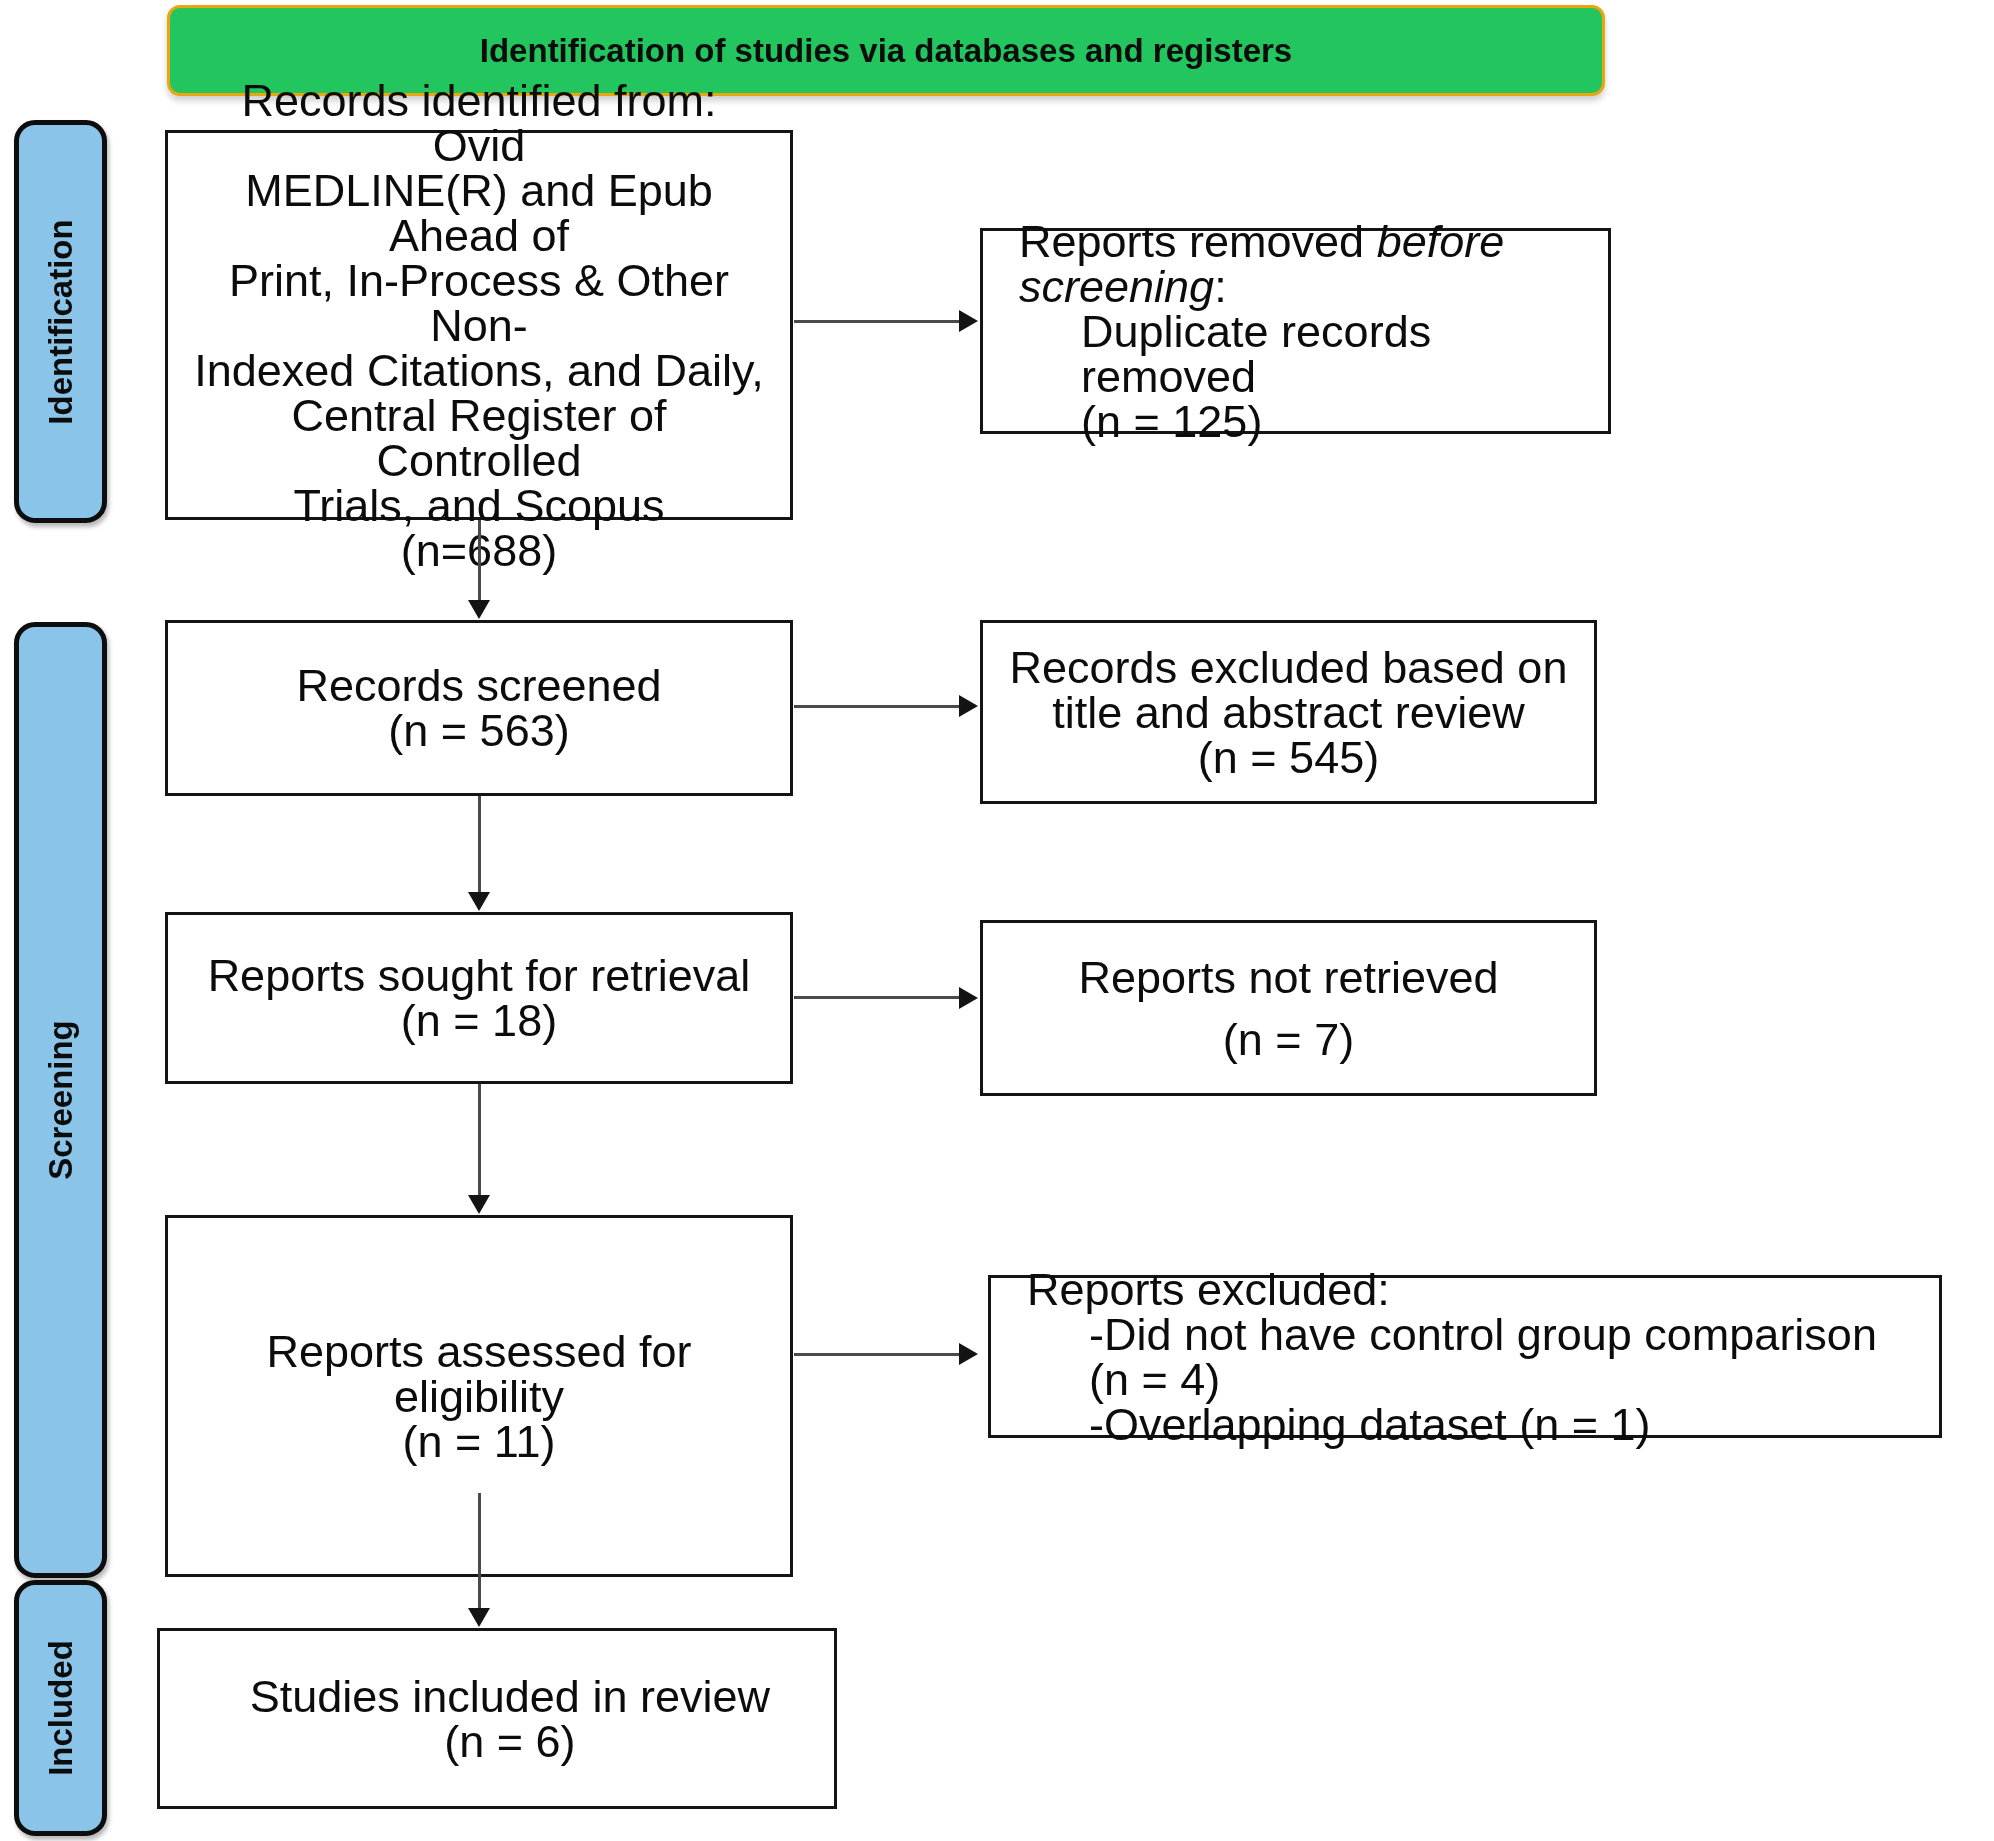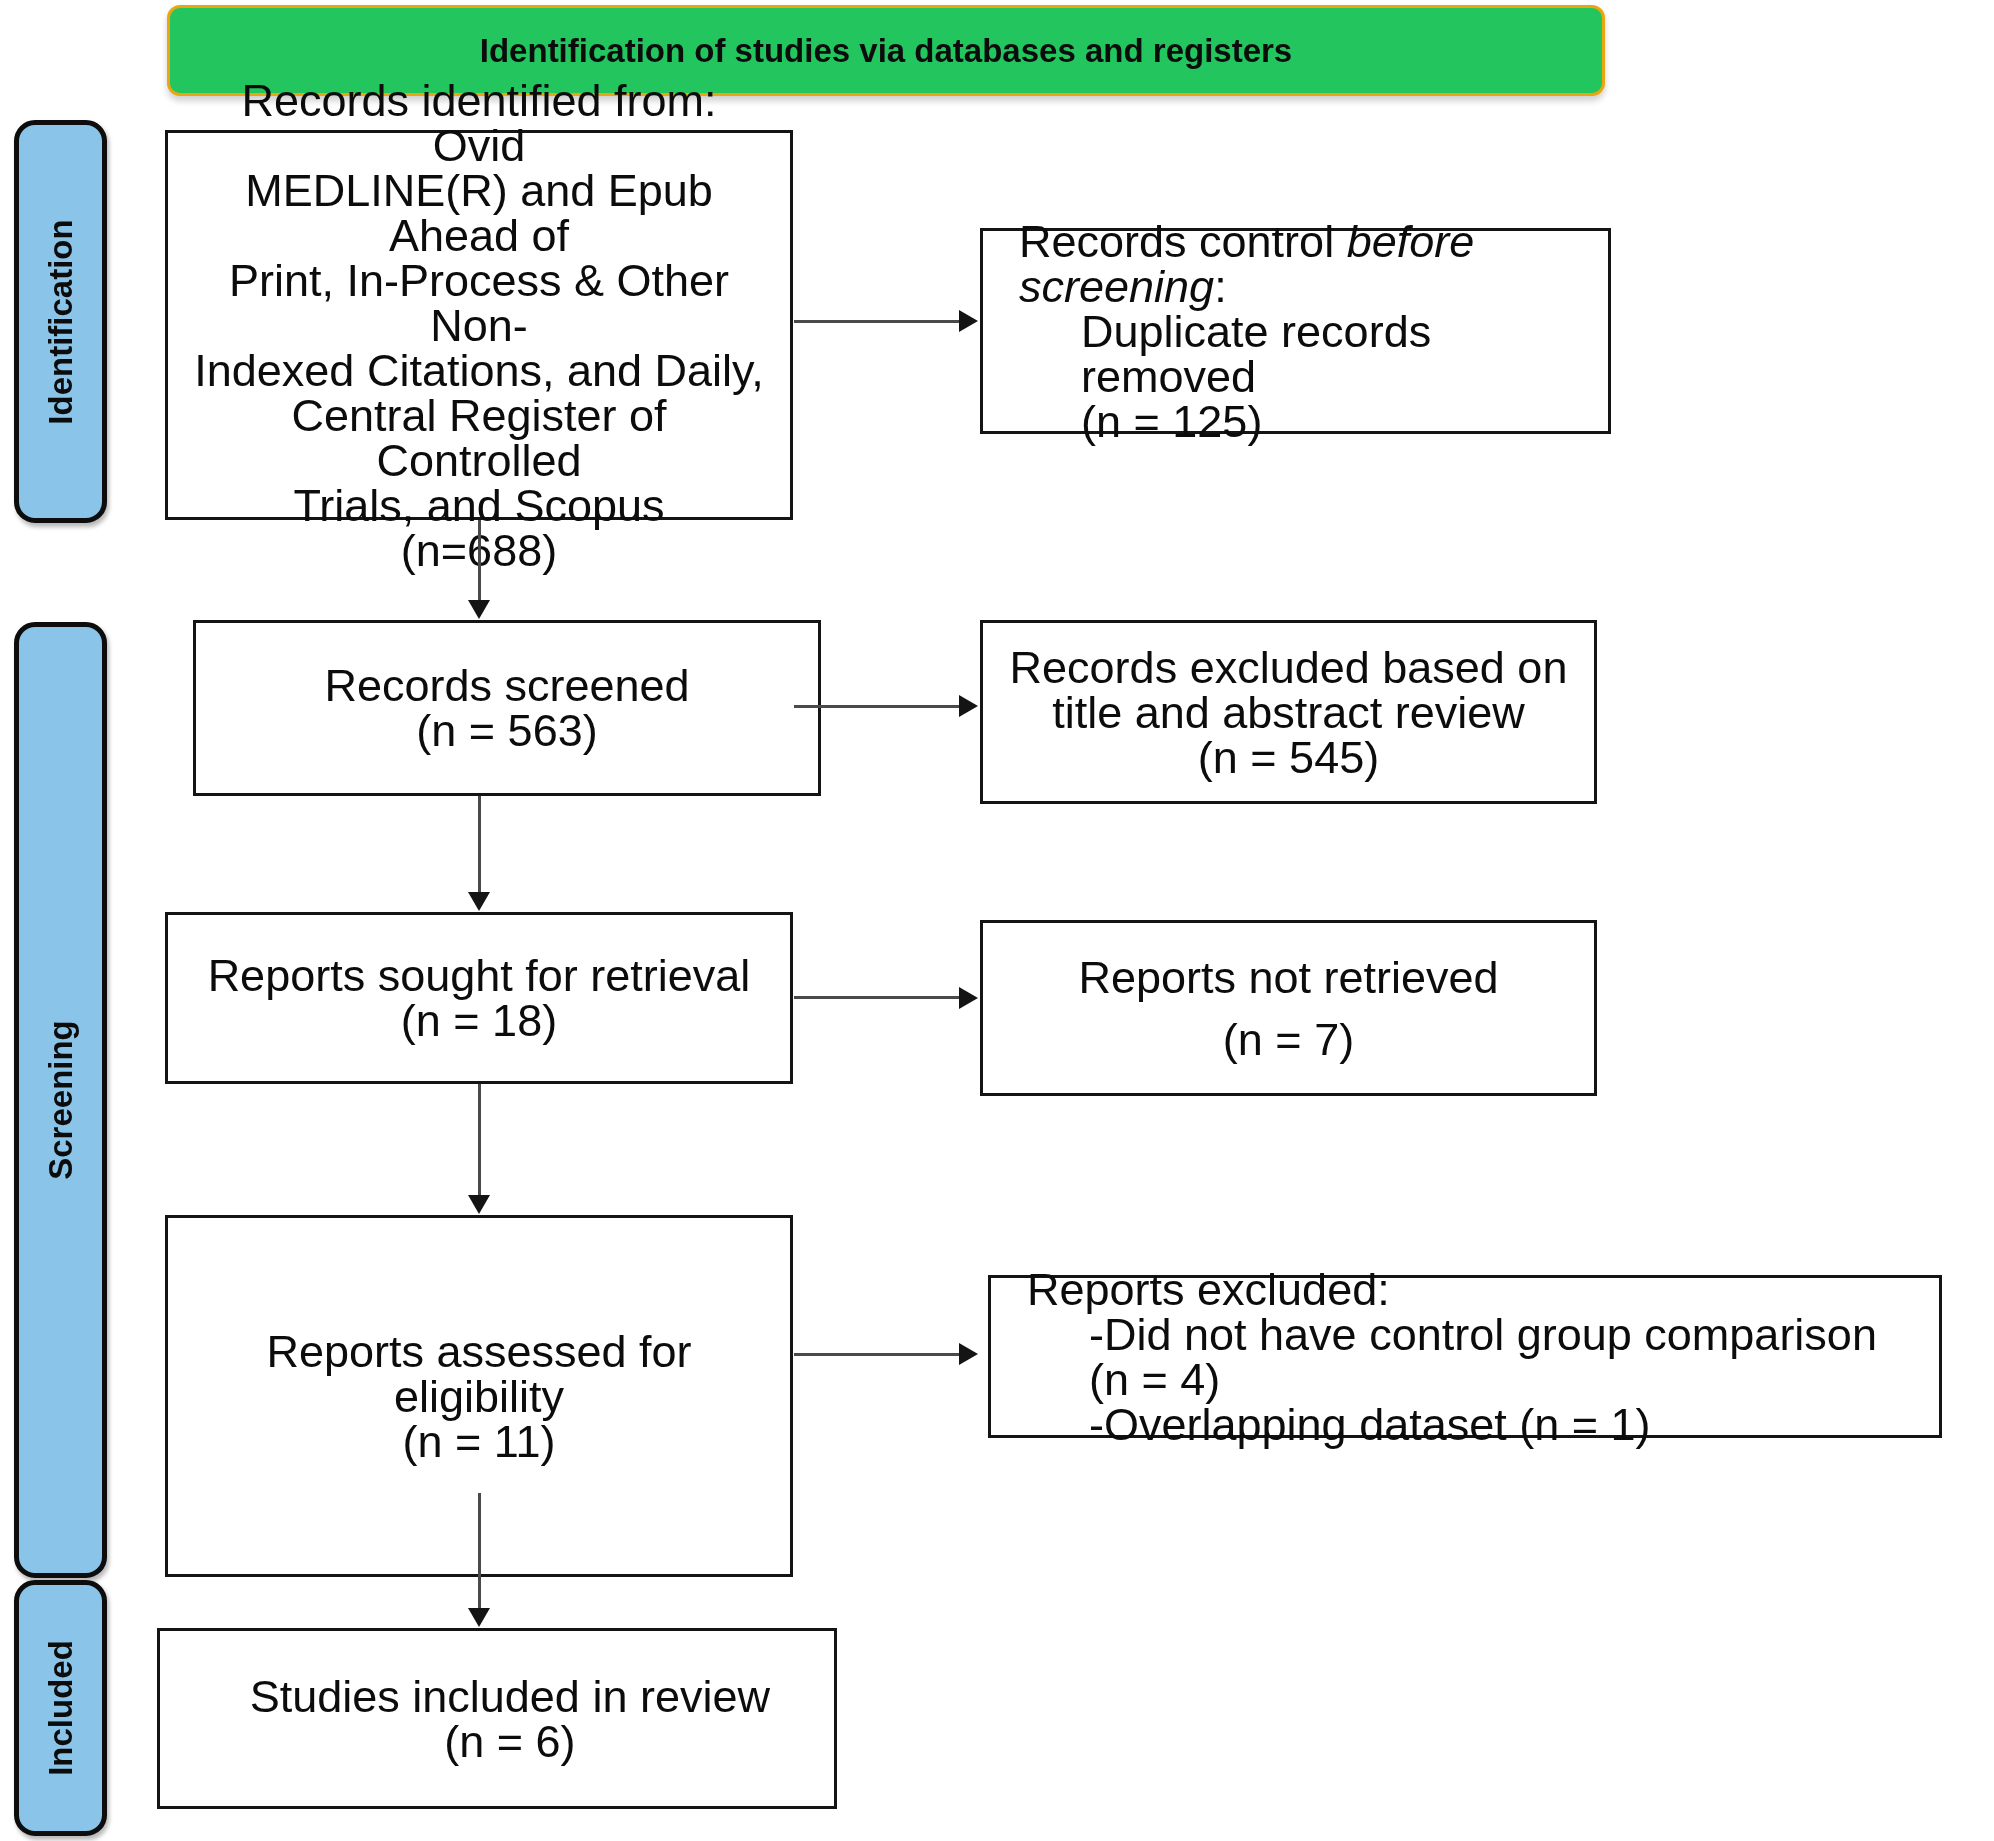--- a/index.html
+++ b/index.html
@@ -33,21 +33,21 @@
   .box {
     position:absolute; background:#ffffff; border:3.3px solid #141414;
     box-sizing:border-box;
     display:flex; flex-direction:column; justify-content:center;
     font-size:45px; line-height:45px; text-align:center; align-items:center;
     padding:11.8px 18.4px;
   }
   .box.left-align { align-items:flex-start; text-align:left; padding-left:36px; padding-right:19.7px; }
   .box-l1 { left:165px;  top:130px;  width:628px;  height:390px; padding:6.6px 22px; }
   .box-r1 { left:980px; top:228px;  width:631px;  height:206px; }
-  .box-l2 { left:165px;  top:620px;  width:628px;  height:176px;margin-left:28px; }
+  .box-l2 { left:165px;  top:620px;  width:628px;  height:176px; }
   .box-r2 { left:980px; top:620px;  width:617px;  height:184px; }
   .box-l3 { left:165px;  top:912px; width:628px;  height:172px; }
   .box-r3 { left:980px; top:920px; width:617px;  height:176px;gap:17px; }
   .box-l4 { left:165px;  top:1215px; width:628px;  height:362px; }
   .box-r4 { left:980px; top:1275px; width:954px; height:163px;margin-left:8px; }
   .box-l5 { left:157px;  top:1628px; width:680px;  height:181px;padding-left:44px; }
   .bold-n { font-weight:normal; }
   .line { display:block; }
   .indent { display:block; padding-left:62px; }
   
@@ -87,21 +87,21 @@
     <span class="line">Records identified from: Ovid</span>
     <span class="line">MEDLINE(R) and Epub Ahead of</span>
     <span class="line">Print, In-Process &amp; Other Non-</span>
     <span class="line">Indexed Citations, and Daily,</span>
     <span class="line">Central Register of Controlled</span>
     <span class="line">Trials, and Scopus</span>
     <span class="line bold-n">(n=688)</span>
   </div>
 
   <div class="box box-r1 left-align">
-    <span class="line"><span>Records control </span><em>before</em></span>
+    <span class="line"><span>Reports removed </span><em>before</em></span>
     <span class="line"><em>screening</em><span>:</span></span>
     <span class="indent">Duplicate records removed</span>
     <span class="indent">(n = 125)</span>
   </div>
 
   <div class="box box-l2">
     <span class="line">Records screened</span>
     <span class="line bold-n">(n = 563)</span>
   </div>
 

